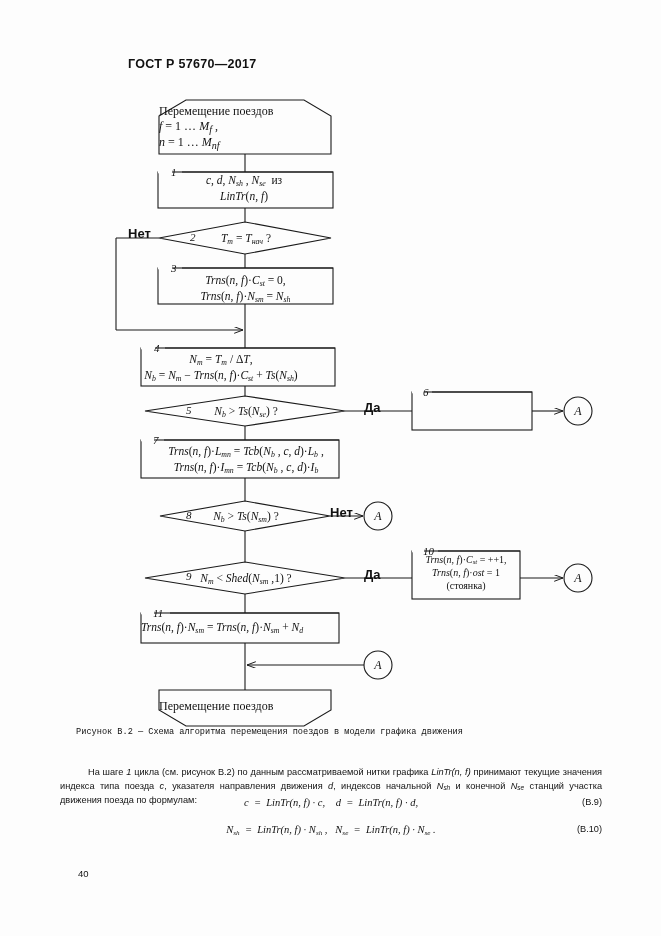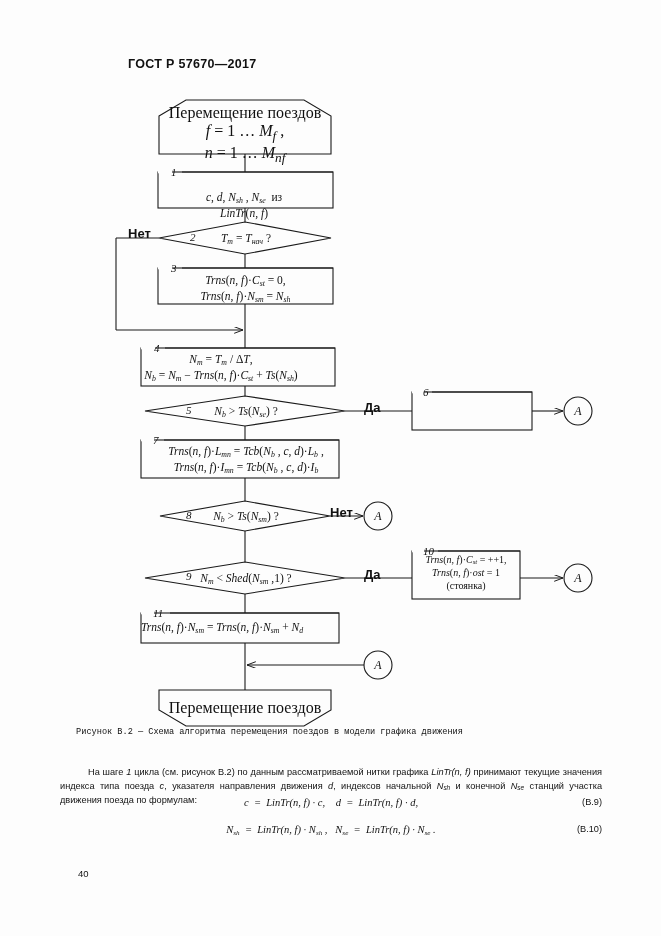--- a/index.html
+++ b/index.html
@@ -78,23 +78,23 @@
     position: absolute;
     font-family: "Liberation Serif", serif;
     font-style: italic;
     font-size: 12px;
     color: #111;
     text-align: center;
   }
   .term-text {
     position: absolute;
     font-family: "Liberation Serif", serif;
-    font-size: 16px;
-    color: #111;
-    text-align: center;
+    font-size: 12px;
+    color: #111;
+    text-align: left;
     white-space: nowrap;
   }
 
   
   .fig-caption {
     position: absolute;
     left: 0;
     top: 727px;
     width: 539px;
     text-align: center;
@@ -251,21 +251,21 @@
       </g>
     </svg>
 
     <div class="term-text" style="left:159px; top:104px; width:172px;">
       <span>Перемещение поездов</span><br>
       <span><i>f</i> = 1 … <i>M<sub>f</sub></i> ,</span><br>
       <span><i>n</i> = 1 … <i>M<sub>nf</sub></i></span>
     </div>
 
     <div class="step-num" style="left:171px; top:166px;">1</div>
-    <div class="node-text" style="left:158px; top:190px; width:172px;">
+    <div class="node-text" style="left:158px; top:173px; width:172px;">
       <span><i>c</i>, <i>d</i>, <i>N<sub>sh</sub></i> , <i>N<sub>se</sub></i>&nbsp; из</span><br>
       <span><i>LinTr</i>(<i>n</i>, <i>f</i>)</span>
     </div>
 
     <div class="step-num" style="left:190px; top:231px;">2</div>
     <div class="branch-label" style="left:128px; top:226px;">Нет</div>
     <div class="node-text" style="left:200px; top:231px; width:92px;">
       <span><i>T</i><sub>т</sub> = <i>T</i><sub>нач</sub> ?</span>
     </div>
 

